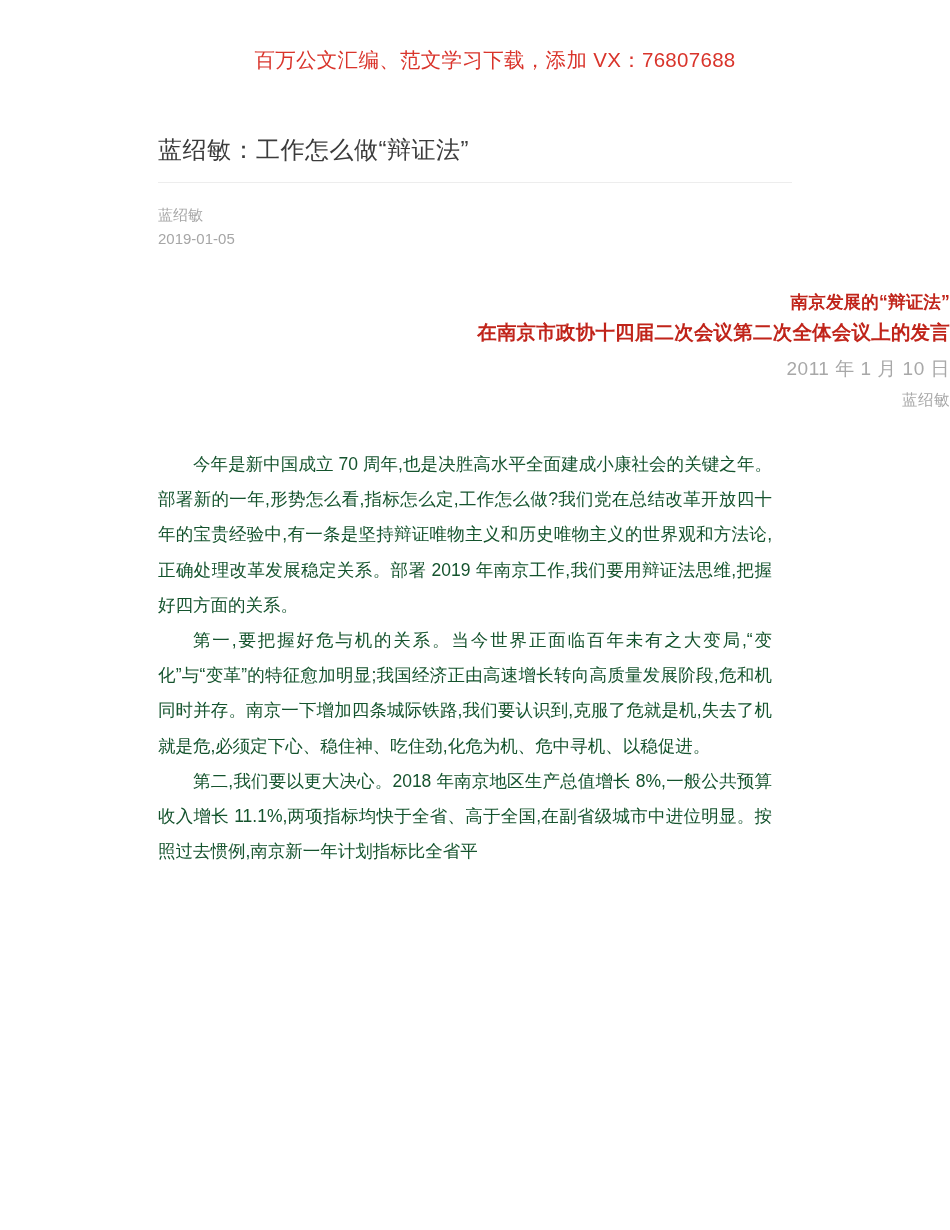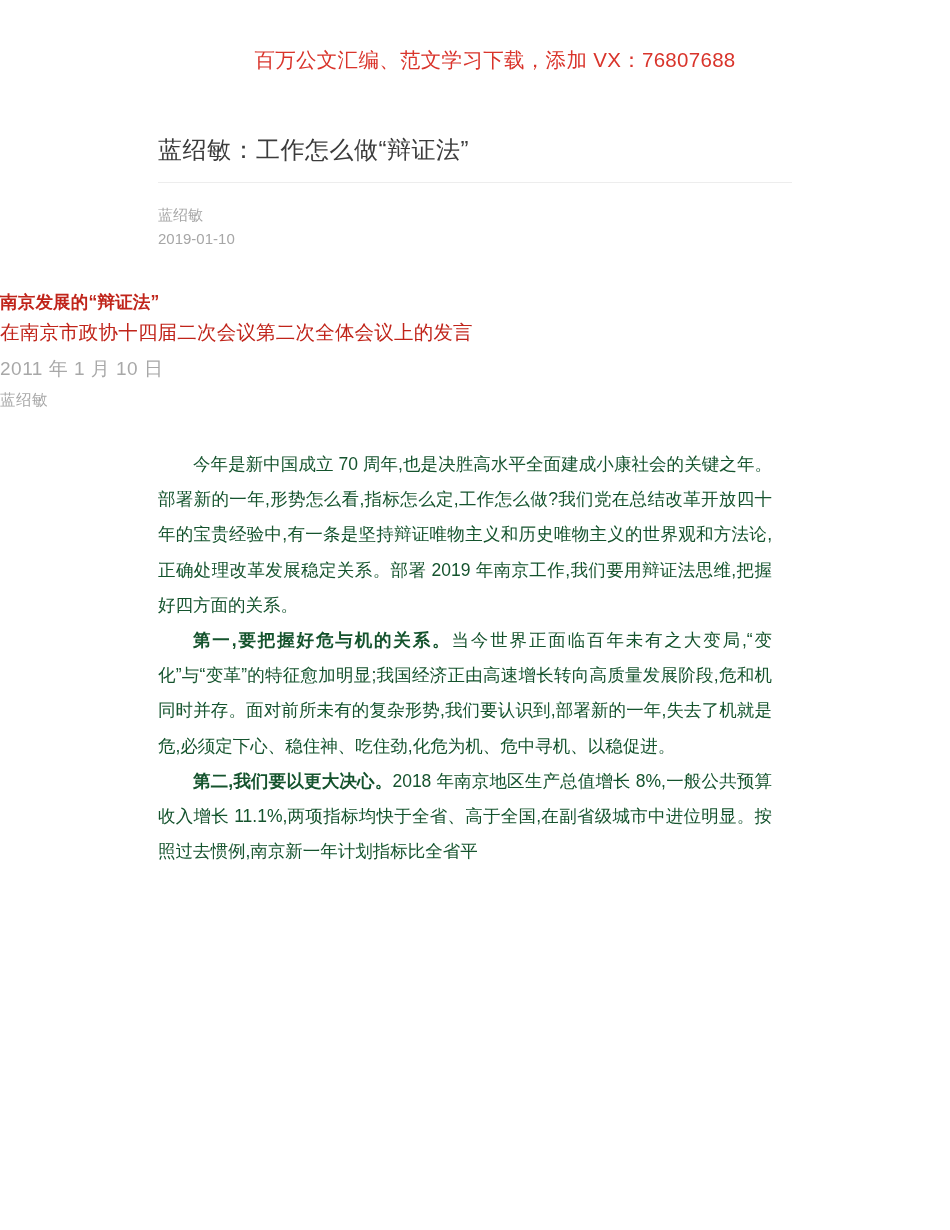--- a/index.html
+++ b/index.html
@@ -67,32 +67,32 @@
     line-height: 24px;
   }
   .byline .b-line { display: block; }
 
   
   .red-heads {
     position: absolute;
     top: 288px;
     left: 0;
     width: 950px;
-    text-align: left;
+    text-align: right;
   }
   .red-title {
     color: #c0241a;
     font-weight: bold;
     font-size: 17.5px;
     line-height: 29px;
     letter-spacing: 0.2px;
   }
   .red-subtitle {
     color: #c0241a;
-    font-weight: normal;
+    font-weight: bold;
     font-size: 19.5px;
     line-height: 31px;
     letter-spacing: 0.2px;
   }
   .meta-date {
     color: #a8a8a8;
     font-size: 19px;
     line-height: 34px;
     margin-top: 4px;
     letter-spacing: 0.5px;
@@ -114,46 +114,46 @@
     line-height: 35.2px;
     color: #14532d;
     text-align: justify;
     text-justify: inter-ideograph;
   }
   .body-copy p {
     margin: 0;
     text-indent: 2em;
   }
   .body-copy p .lead {
-    font-weight: bold;
+    font-weight: normal;
     margin-top: 28px;
   }
 </style>
 </head>
 <body>
 
 <div class="page">
 
   <div class="watermark" style="color: rgb(217, 52, 43);">百万公文汇编、范文学习下载，添加 VX：76807688</div>
 
   <div class="article-head">
     <h1 class="doc-title">蓝绍敏：工作怎么做“辩证法”</h1>
     <div class="title-divider"></div>
     <div class="byline">
       <span class="b-line">蓝绍敏</span>
-      <span class="b-line">2019-01-10</span>
+      <span class="b-line">2019-01-05</span>
     </div>
   </div>
 
   <div class="red-heads">
     <div class="red-title" style="color: rgb(192, 36, 26);">南京发展的“辩证法”</div>
     <div class="red-subtitle" style="color: rgb(192, 36, 26);">在南京市政协十四届二次会议第二次全体会议上的发言</div>
     <div class="meta-date">2011 年 1 月 10 日</div>
     <div class="meta-author">蓝绍敏</div>
   </div>
 
   <div class="body-copy" id="body-copy">
       <p><span>今年是新中国成立 70 周年,也是决胜高水平全面建成小康社会的关键之年。部署新的一年,形势怎么看,指标怎么定,工作怎么做?我们党在总结改革开放四十年的宝贵经验中,有一条是坚持辩证唯物主义和历史唯物主义的世界观和方法论,正确处理改革发展稳定关系。部署 2019 年南京工作,我们要用辩证法思维,把握好四方面的关系。</span></p>
-      <p><span class="lead">第一,要把握好危与机的关系。</span><span>当今世界正面临百年未有之大变局,“变化”与“变革”的特征愈加明显;我国经济正由高速增长转向高质量发展阶段,危和机同时并存。面对前所未有的复杂形势,我们要认识到,部署新的一年,失去了机就是危,必须定下心、稳住神、吃住劲,化危为机、危中寻机、以稳促进。</span></p>
+      <p><span class="lead">第一,要把握好危与机的关系。</span><span>当今世界正面临百年未有之大变局,“变化”与“变革”的特征愈加明显;我国经济正由高速增长转向高质量发展阶段,危和机同时并存。南京一下增加四条城际铁路,我们要认识到,克服了危就是机,失去了机就是危,必须定下心、稳住神、吃住劲,化危为机、危中寻机、以稳促进。</span></p>
       <p><span class="lead">第二,我们要以更大决心。</span><span>2018 年南京地区生产总值增长 8%,一般公共预算收入增长 11.1%,两项指标均快于全省、高于全国,在副省级城市中进位明显。按照过去惯例,南京新一年计划指标比全省平</span></p>
     </div>
 
 </div>
 
 </body></html>

